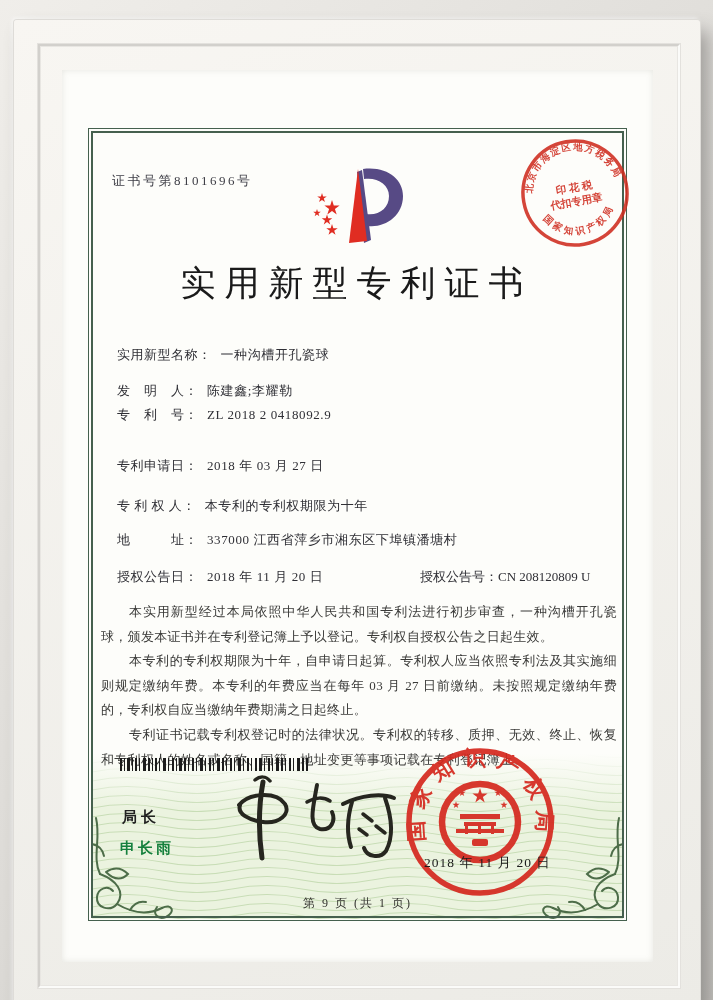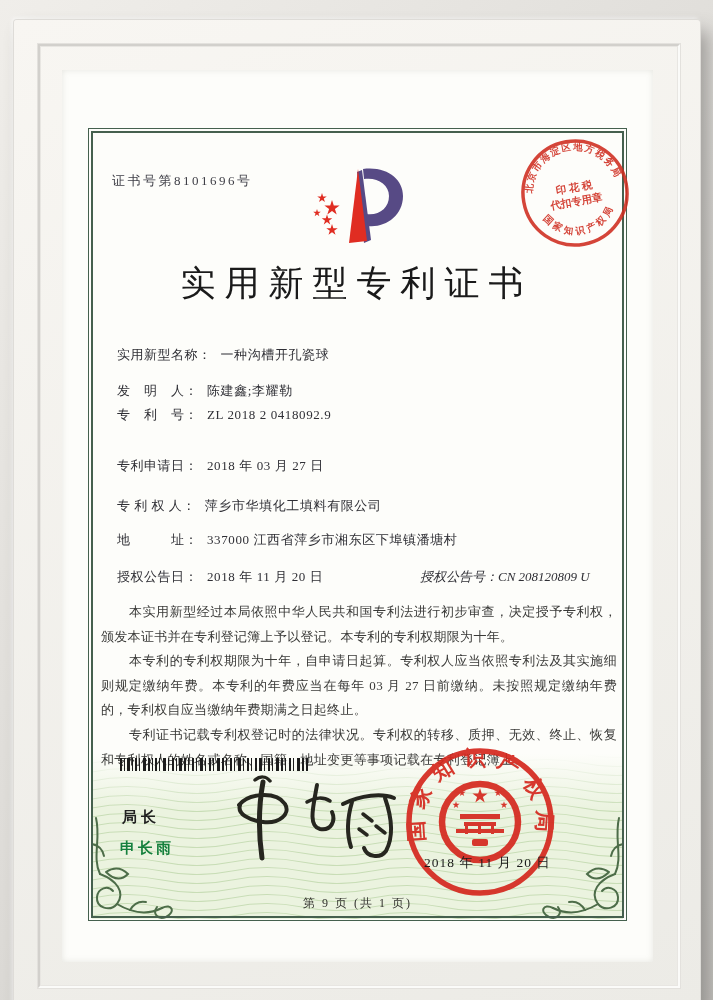--- a/index.html
+++ b/index.html
@@ -40,21 +40,21 @@
   .cert-border::after{content:"";position:absolute;inset:2px;border:2px solid #45604e;}
   
   .cert-no{position:absolute;left:112px;top:156px;font-size:13px;letter-spacing:2.5px;color:#3d3d45;z-index:5;}
   .logo{position:absolute;left:313px;top:150px;width:100px;height:82px;z-index:5;}
   .tax-stamp{position:absolute;left:516px;top:118px;width:118px;height:118px;z-index:6;transform:rotate(-10deg);opacity:.88;}
   .title{position:absolute;left:0;top:244px;width:713px;text-align:center;
     font-size:35px;letter-spacing:9px;color:#1a1a1a;z-index:5;}
   .field-row{position:absolute;left:117px;font-size:13px;color:#2f2f35;z-index:5;white-space:nowrap;text-align:right;}
   .field-row .lbl{letter-spacing:.5px;margin-right:9px;}
   .field-row .val{letter-spacing:.6px;}
-  .grant-no{position:absolute;left:420px;top:552px;font-size:13px;color:#2f2f35;z-index:5;white-space:nowrap;font-style:italic;}
+  .grant-no{position:absolute;left:420px;top:552px;font-size:13px;color:#2f2f35;z-index:5;white-space:nowrap;}
   .body-text{position:absolute;left:101px;top:584px;width:516px;z-index:5;}
   .body-text p{margin:0;font-size:13px;line-height:24.6px;color:#3a3a38;
     text-align:justify;text-indent:2.15em;letter-spacing:.3px;}
   .barcode{position:absolute;left:120px;top:742px;width:188px;height:13px;z-index:5;}
   .signer-title{position:absolute;left:122px;top:792px;font-size:15px;font-weight:bold;letter-spacing:4px;color:#222;z-index:5;}
   .signer-name{position:absolute;left:120px;top:823px;font-size:15px;font-weight:bold;letter-spacing:3px;color:#15803d;z-index:5;}
   .signature{position:absolute;left:225px;top:758px;width:178px;height:96px;z-index:6;}
   .seal{position:absolute;left:402px;top:728px;width:156px;height:156px;z-index:5;opacity:.92;}
   .seal-date{position:absolute;left:424px;top:838px;font-size:13.5px;letter-spacing:1px;color:#1c1c1c;z-index:6;white-space:nowrap;}
   .footer{position:absolute;left:88px;top:879px;width:539px;text-align:center;
@@ -147,35 +147,35 @@
   <div class="field-row" style="top:366px">
     <span class="lbl">发　明　人：</span><span class="val">陈建鑫;李耀勒</span>
   </div>
   <div class="field-row" style="top:390px">
     <span class="lbl">专　利　号：</span><span class="val">ZL 2018 2 0418092.9</span>
   </div>
   <div class="field-row" style="top:441px">
     <span class="lbl">专利申请日：</span><span class="val">2018 年 03 月 27 日</span>
   </div>
   <div class="field-row" style="top:481px">
-    <span class="lbl">专 利 权 人：</span><span class="val">萍乡市华填化工填料有限公司</span>
+    <span class="lbl">专 利 权 人：</span><span class="val">本专利的专利权期限为十年</span>
   </div>
   <div class="field-row" style="top:515px">
     <span class="lbl">地　　　址：</span><span class="val">337000 江西省萍乡市湘东区下埠镇潘塘村</span>
   </div>
 
   <div class="field-row" style="top:552px">
     <span class="lbl">授权公告日：</span><span class="val">2018 年 11 月 20 日</span>
   </div>
   <div class="grant-no">
     <span class="lbl">授权公告号：</span><span class="val">CN 208120809 U</span>
   </div>
 
   <div class="body-text">
-    <p>本实用新型经过本局依照中华人民共和国专利法进行初步审查，决定授予专利权，颁发本证书并在专利登记簿上予以登记。本专利的专利权期限为十年。</p>
+    <p>本实用新型经过本局依照中华人民共和国专利法进行初步审查，一种沟槽开孔瓷球，颁发本证书并在专利登记簿上予以登记。专利权自授权公告之日起生效。</p>
     <p>本专利的专利权期限为十年，自申请日起算。专利权人应当依照专利法及其实施细则规定缴纳年费。本专利的年费应当在每年 03 月 27 日前缴纳。未按照规定缴纳年费的，专利权自应当缴纳年费期满之日起终止。</p>
     <p>专利证书记载专利权登记时的法律状况。专利权的转移、质押、无效、终止、恢复和专利权人的姓名或名称、国籍、地址变更等事项记载在专利登记簿上。</p>
   </div>
 
   <svg class="barcode" viewBox="0 0 188 13" preserveAspectRatio="none" xmlns="http://www.w3.org/2000/svg">
     <g fill="#1c1c1c">
       <rect x="0" width="2" height="13"></rect>
         <rect x="4" width="1" height="13"></rect>
         <rect x="7" width="3" height="13"></rect>
         <rect x="12" width="1" height="13"></rect>

